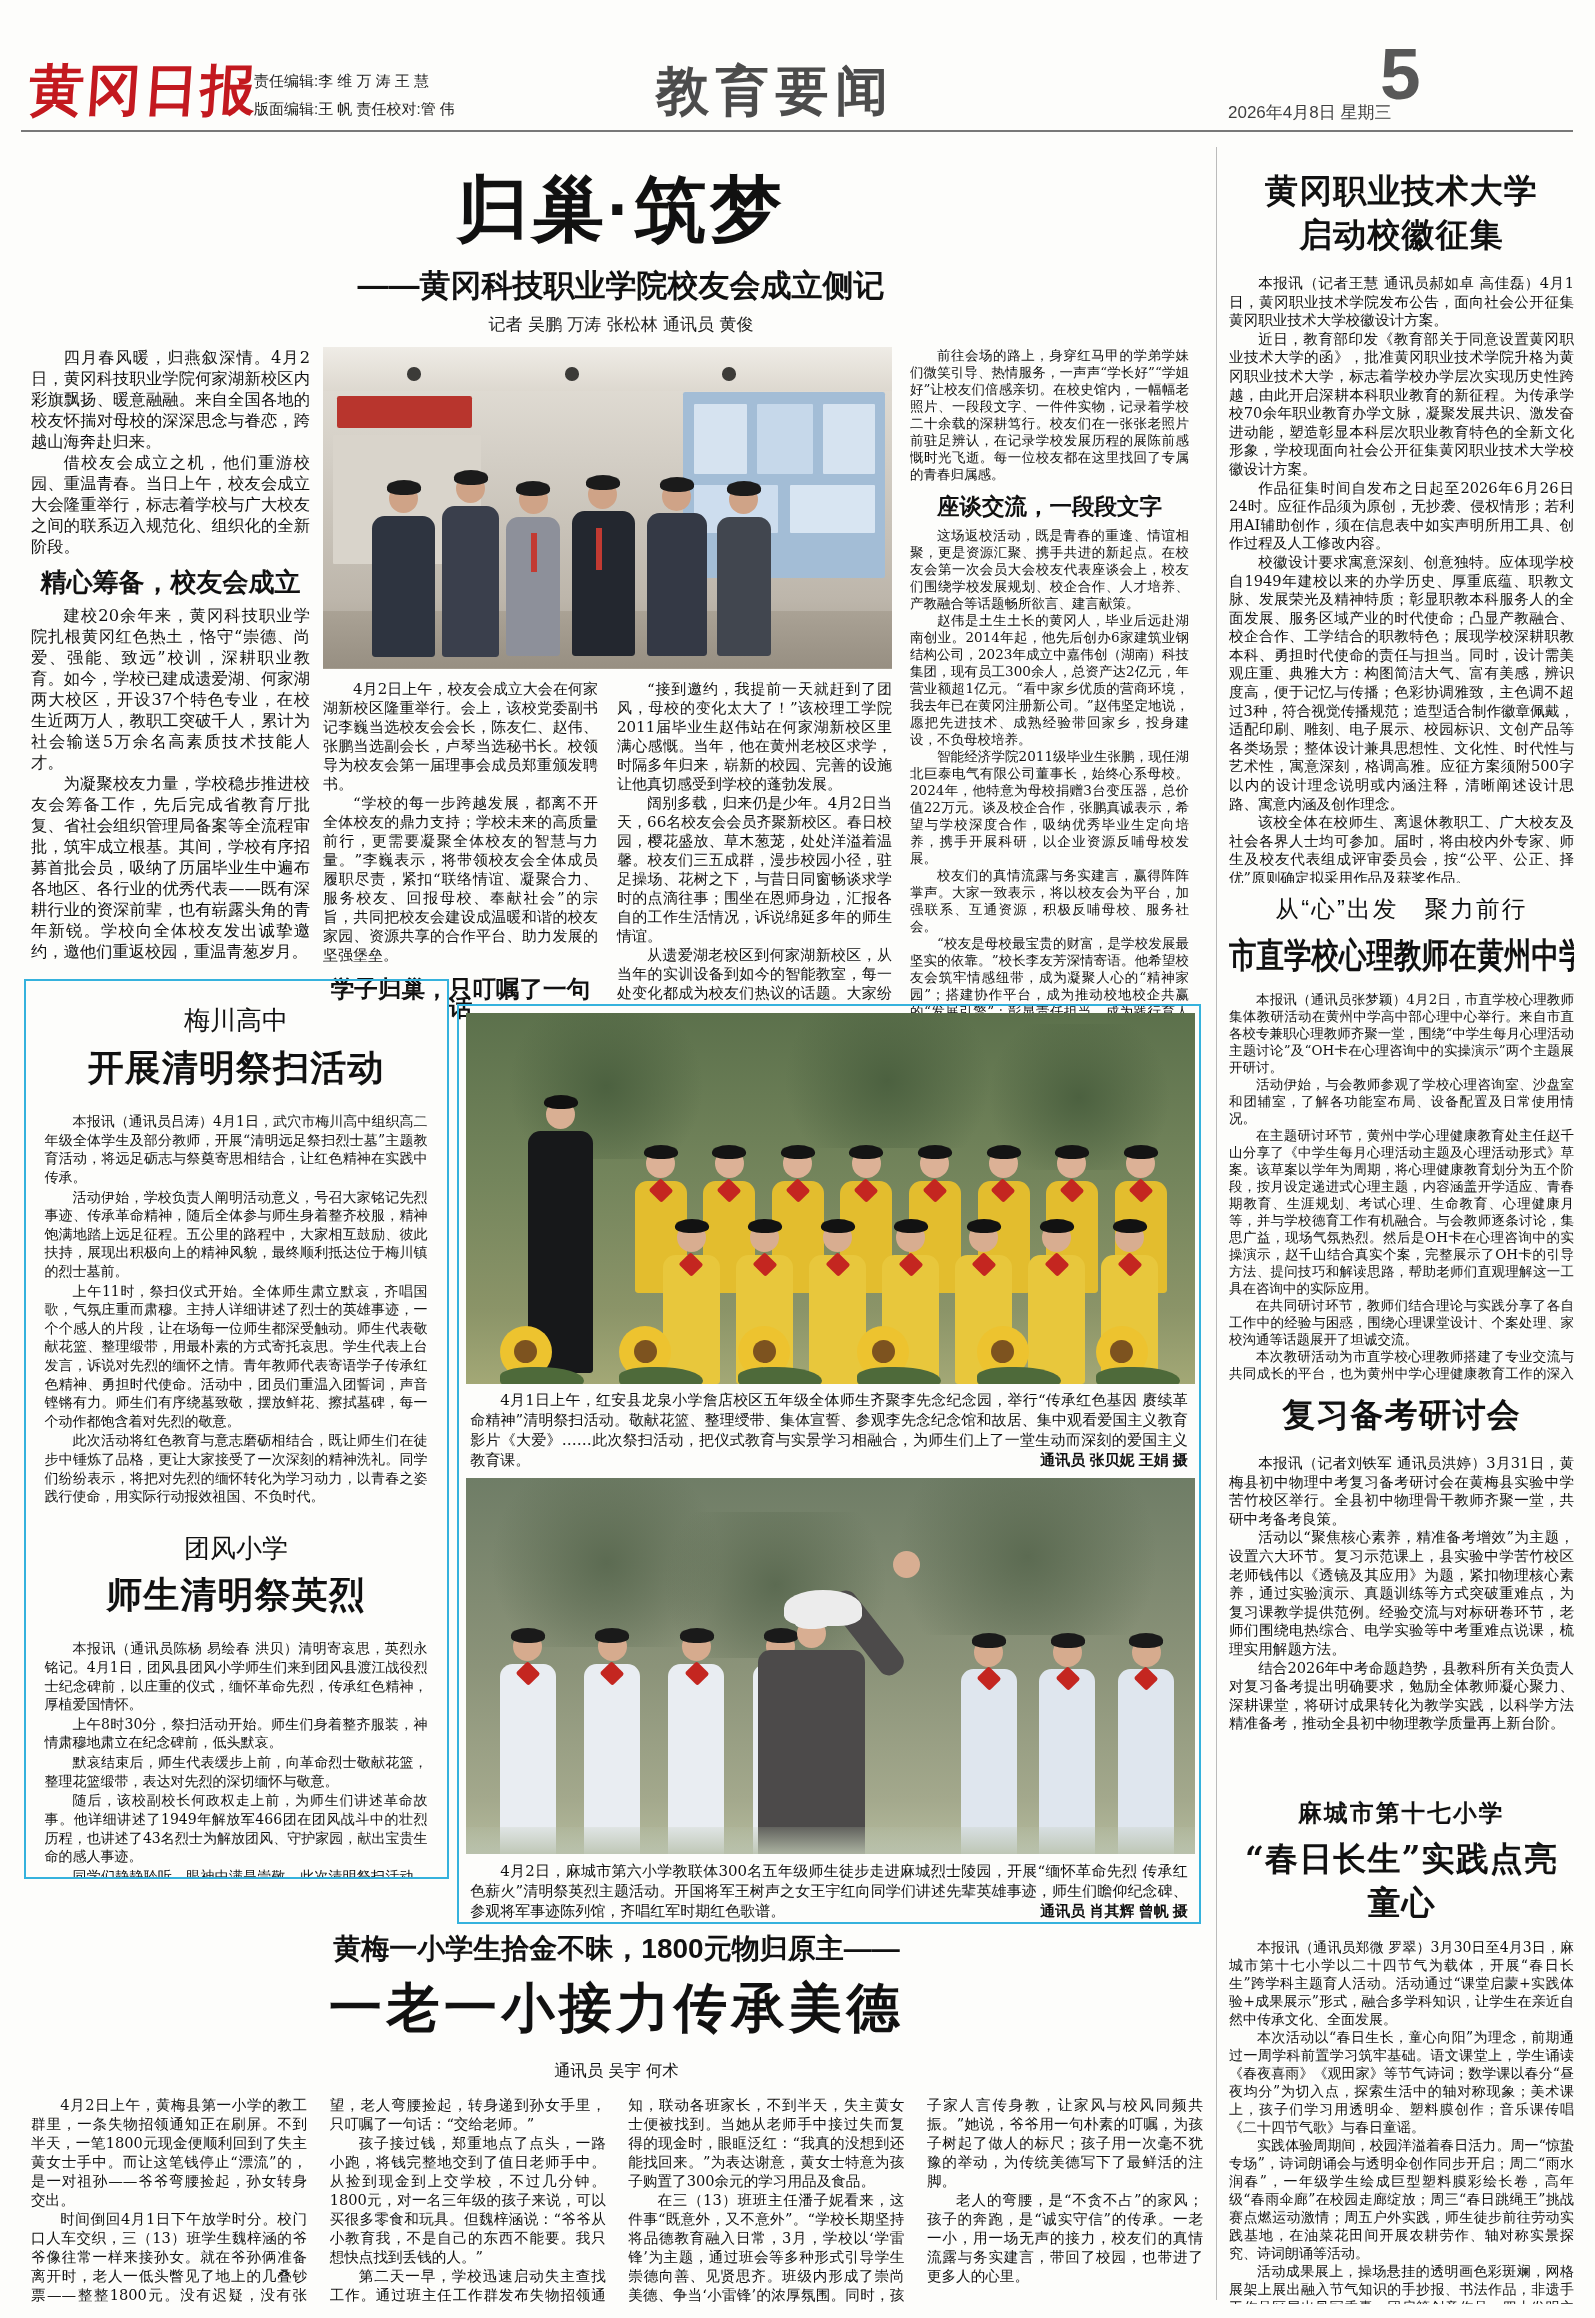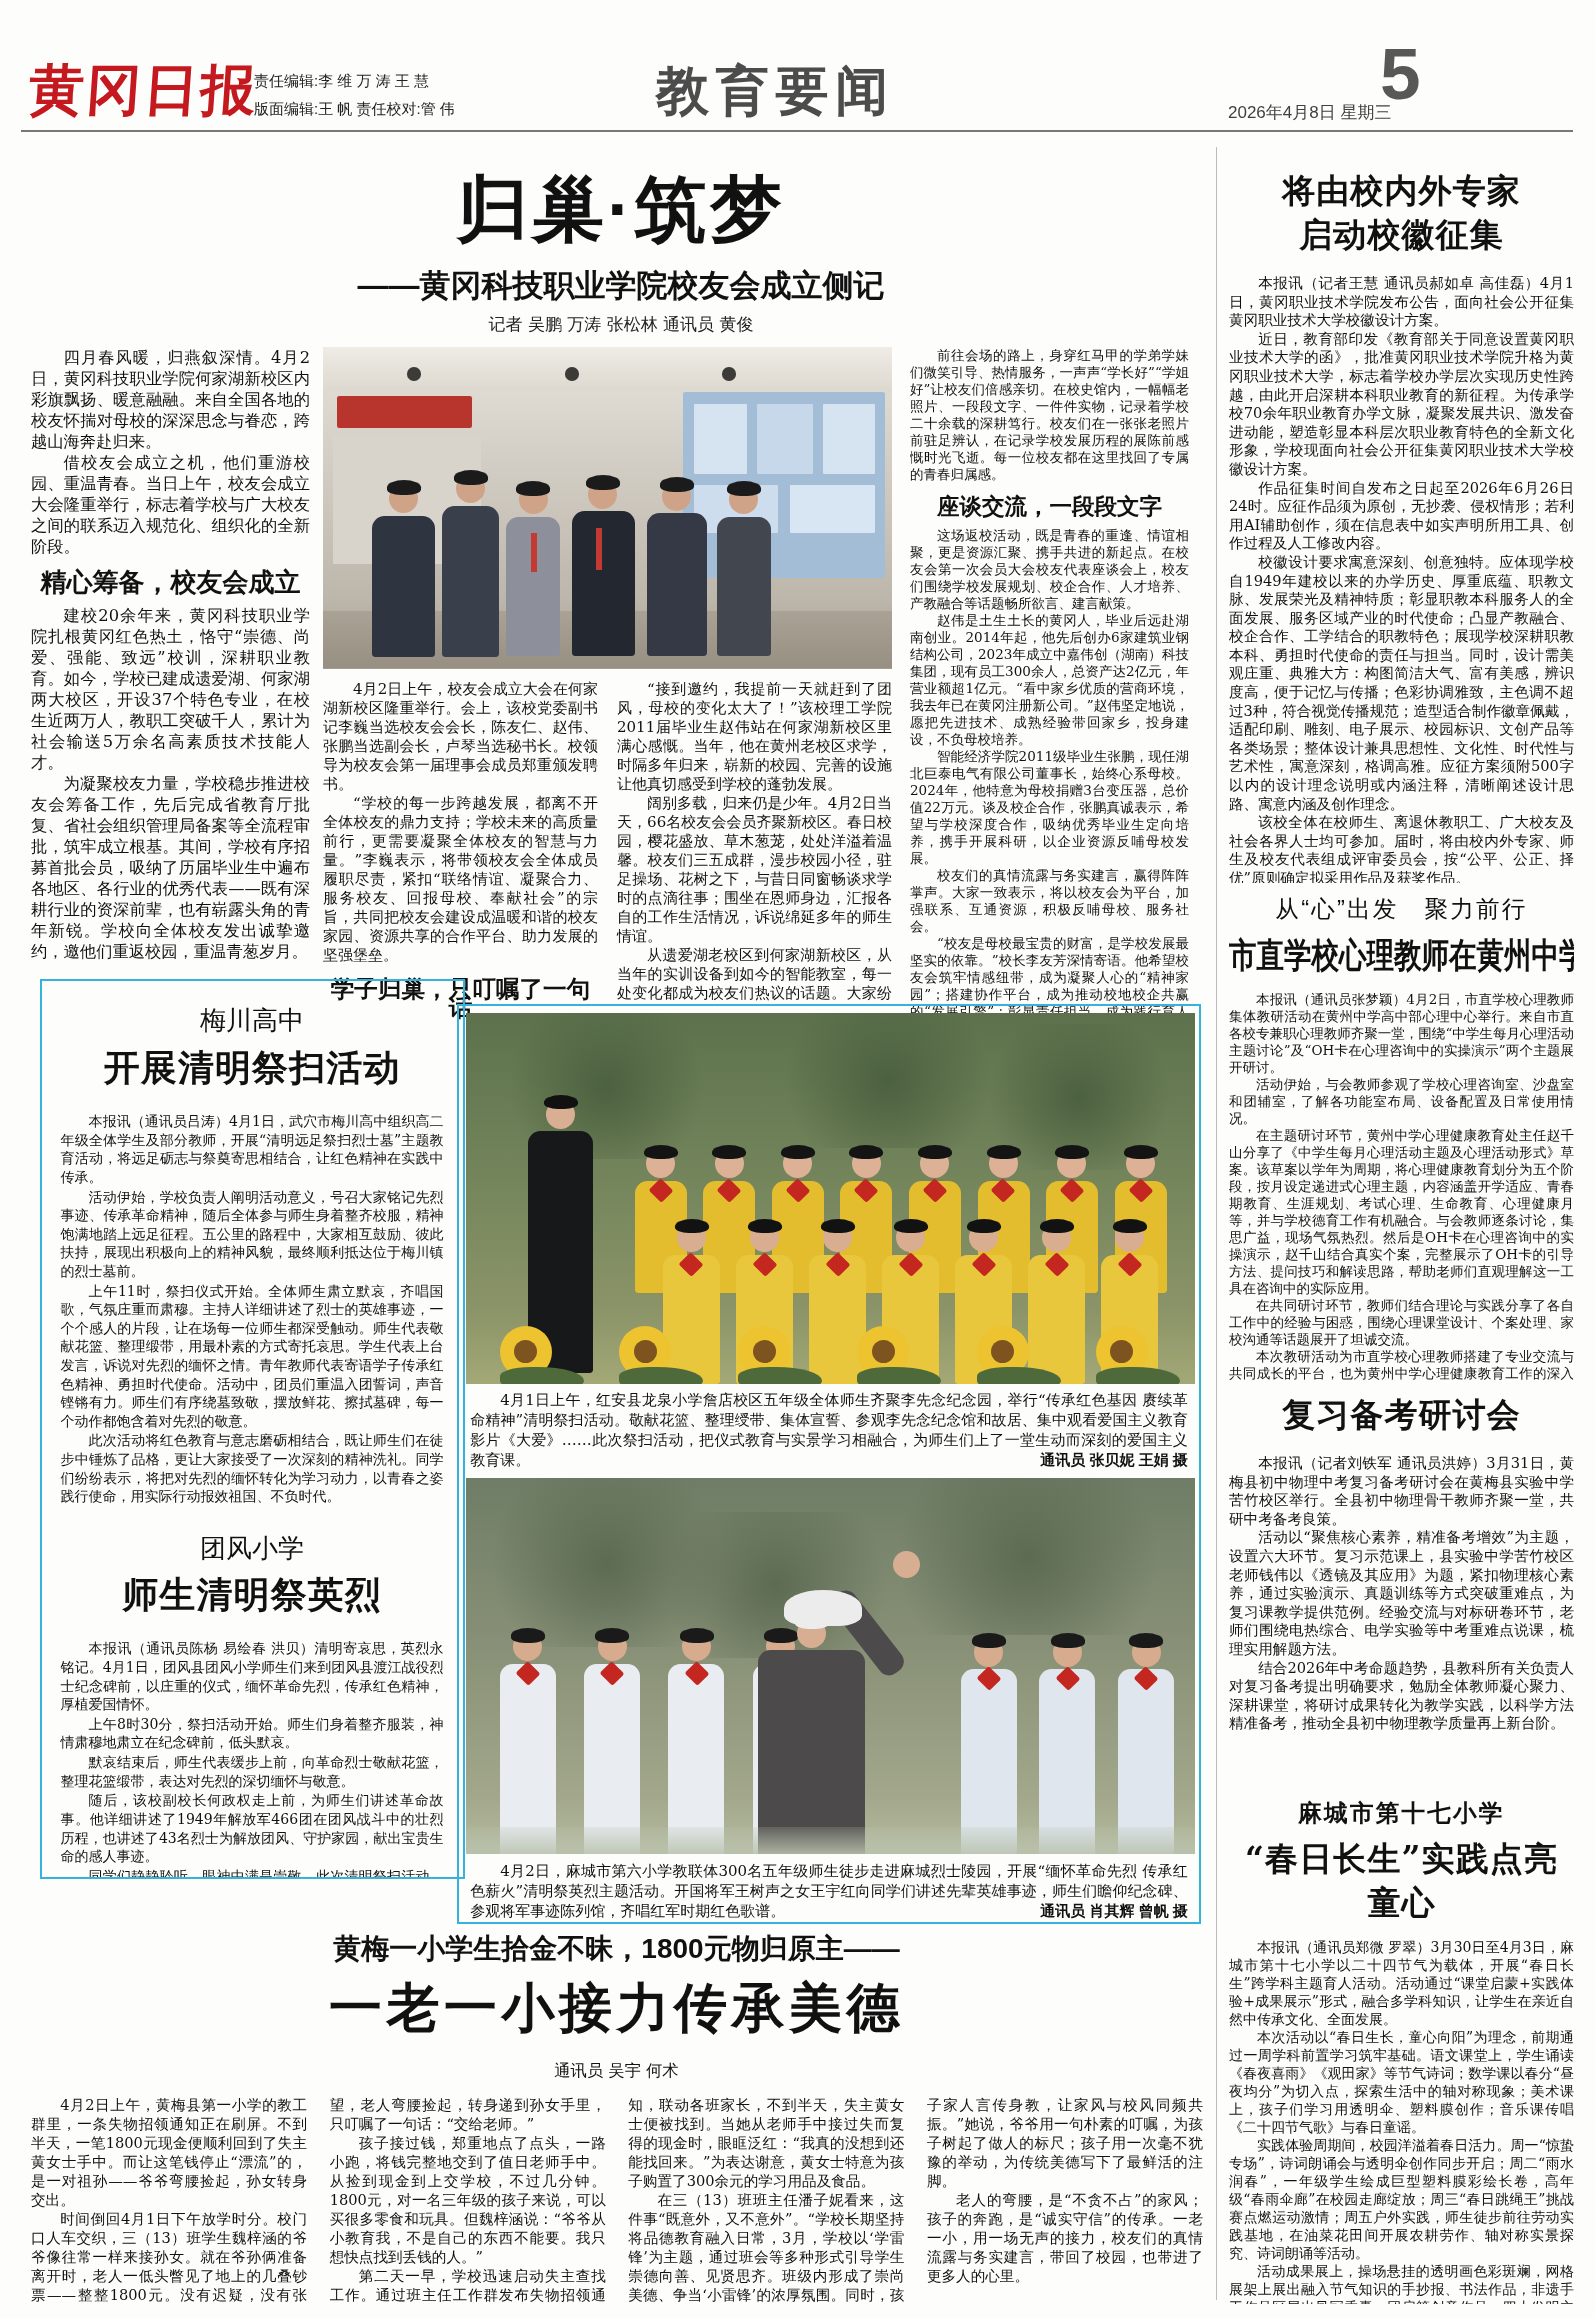--- a/index.html
+++ b/index.html
@@ -39,21 +39,21 @@
   #main-col4 .col-subhead{font-size:22.5px;}
 
   
   #main-photo{left:323px;top:347px;width:569px;height:322px;overflow:hidden;
      background:linear-gradient(180deg,#e6e2da 0%,#d3cec5 35%,#bdb6ab 78%,#a59d90 100%);}
   #photo-overlay-caption{position:absolute;right:14.6px;bottom:10px;font-size:17.4px;color:#d8342a;
      font-weight:bold;transform:skewX(-6deg);opacity:.9;}
 
   
   #left-box{left:23.6px;top:979px;width:425px;height:900px;border:2.2px solid #35b2dd;
-     padding:14.6px 19px;box-sizing:border-box;overflow:hidden;margin-left:16px;}
+     padding:14.6px 19px;box-sizing:border-box;overflow:hidden;}
   .box-kicker{text-align:center;font-size:26px;font-family:"Liberation Sans",sans-serif;margin:7.9px 0 5.6px;}
   .box-title{text-align:center;font-size:36px;font-weight:bold;margin:2.2px 0 19px;letter-spacing:1.1px;}
   .box-body{font-size:14px;line-height:18.6px;}
   .box-body .article-p{margin-bottom:1.1px;}
   #box-art-2{margin-top:25px;}
 
   #photo-box{left:457px;top:1004px;width:744px;height:920px;border:2.2px solid #35b2dd;
      padding:6.7px;box-sizing:border-box;overflow:hidden;}
   #photoA{position:relative;width:729px;height:371px;overflow:hidden;
      background:linear-gradient(180deg,#5c714c 0%,#74855c 45%,#8b9468 80%,#a3a876 100%);}
@@ -322,21 +322,21 @@
         <div class="decor" style="left: 318px; top: 112px; width: 78px; height: 36px; background: rgb(236, 236, 236); border-radius: 50% 50% 30% 30%;"></div>
         <div class="decor" style="left: 0px; top: 349px; width: 729px; height: 31.5px; background: linear-gradient(rgba(185, 194, 174, 0.2), rgb(185, 194, 174));"></div>
       </div>
     <div class="photo-caption">
       <span class="cap-text"><span>4月2日，麻城市第六小学教联体300名五年级师生徒步走进麻城烈士陵园，开展“缅怀革命先烈 传承红色薪火”清明祭英烈主题活动。开国将军王树声之女王宇红向同学们讲述先辈英雄事迹，师生们瞻仰纪念碑、参观将军事迹陈列馆，齐唱红军时期红色歌谱。</span>　<span class="cap-credit">通讯员 肖其辉 曾帆 摄</span></span>
     </div>
   </div>
 
   <div class="sb-art" id="sb-art1">
     <div>
-        <div class="sb-title-line">将由校内外专家</div>
+        <div class="sb-title-line">黄冈职业技术大学</div>
         <div class="sb-title-line">启动校徽征集</div>
       </div>
     <div class="sb-body">
         <p class="article-p">本报讯（记者王慧 通讯员郝如卓 高佳磊）4月1日，黄冈职业技术学院发布公告，面向社会公开征集黄冈职业技术大学校徽设计方案。</p>
         <p class="article-p">近日，教育部印发《教育部关于同意设置黄冈职业技术大学的函》，批准黄冈职业技术学院升格为黄冈职业技术大学，标志着学校办学层次实现历史性跨越，由此开启深耕本科职业教育的新征程。为传承学校70余年职业教育办学文脉，凝聚发展共识、激发奋进动能，塑造彰显本科层次职业教育特色的全新文化形象，学校现面向社会公开征集黄冈职业技术大学校徽设计方案。</p>
         <p class="article-p">作品征集时间自发布之日起至2026年6月26日24时。应征作品须为原创，无抄袭、侵权情形；若利用AI辅助创作，须在信息表中如实声明所用工具、创作过程及人工修改内容。</p>
         <p class="article-p">校徽设计要求寓意深刻、创意独特。应体现学校自1949年建校以来的办学历史、厚重底蕴、职教文脉、发展荣光及精神特质；彰显职教本科服务人的全面发展、服务区域产业的时代使命；凸显产教融合、校企合作、工学结合的职教特色；展现学校深耕职教本科、勇担时代使命的责任与担当。同时，设计需美观庄重、典雅大方：构图简洁大气、富有美感，辨识度高，便于记忆与传播；色彩协调雅致，主色调不超过3种，符合视觉传播规范；造型适合制作徽章佩戴，适配印刷、雕刻、电子展示、校园标识、文创产品等各类场景；整体设计兼具思想性、文化性、时代性与艺术性，寓意深刻，格调高雅。应征方案须附500字以内的设计理念说明或内涵注释，清晰阐述设计思路、寓意内涵及创作理念。</p>
         <p class="article-p">该校全体在校师生、离退休教职工、广大校友及社会各界人士均可参加。届时，将由校内外专家、师生及校友代表组成评审委员会，按“公平、公正、择优”原则确定拟采用作品及获奖作品。</p>
       </div>
   </div>

